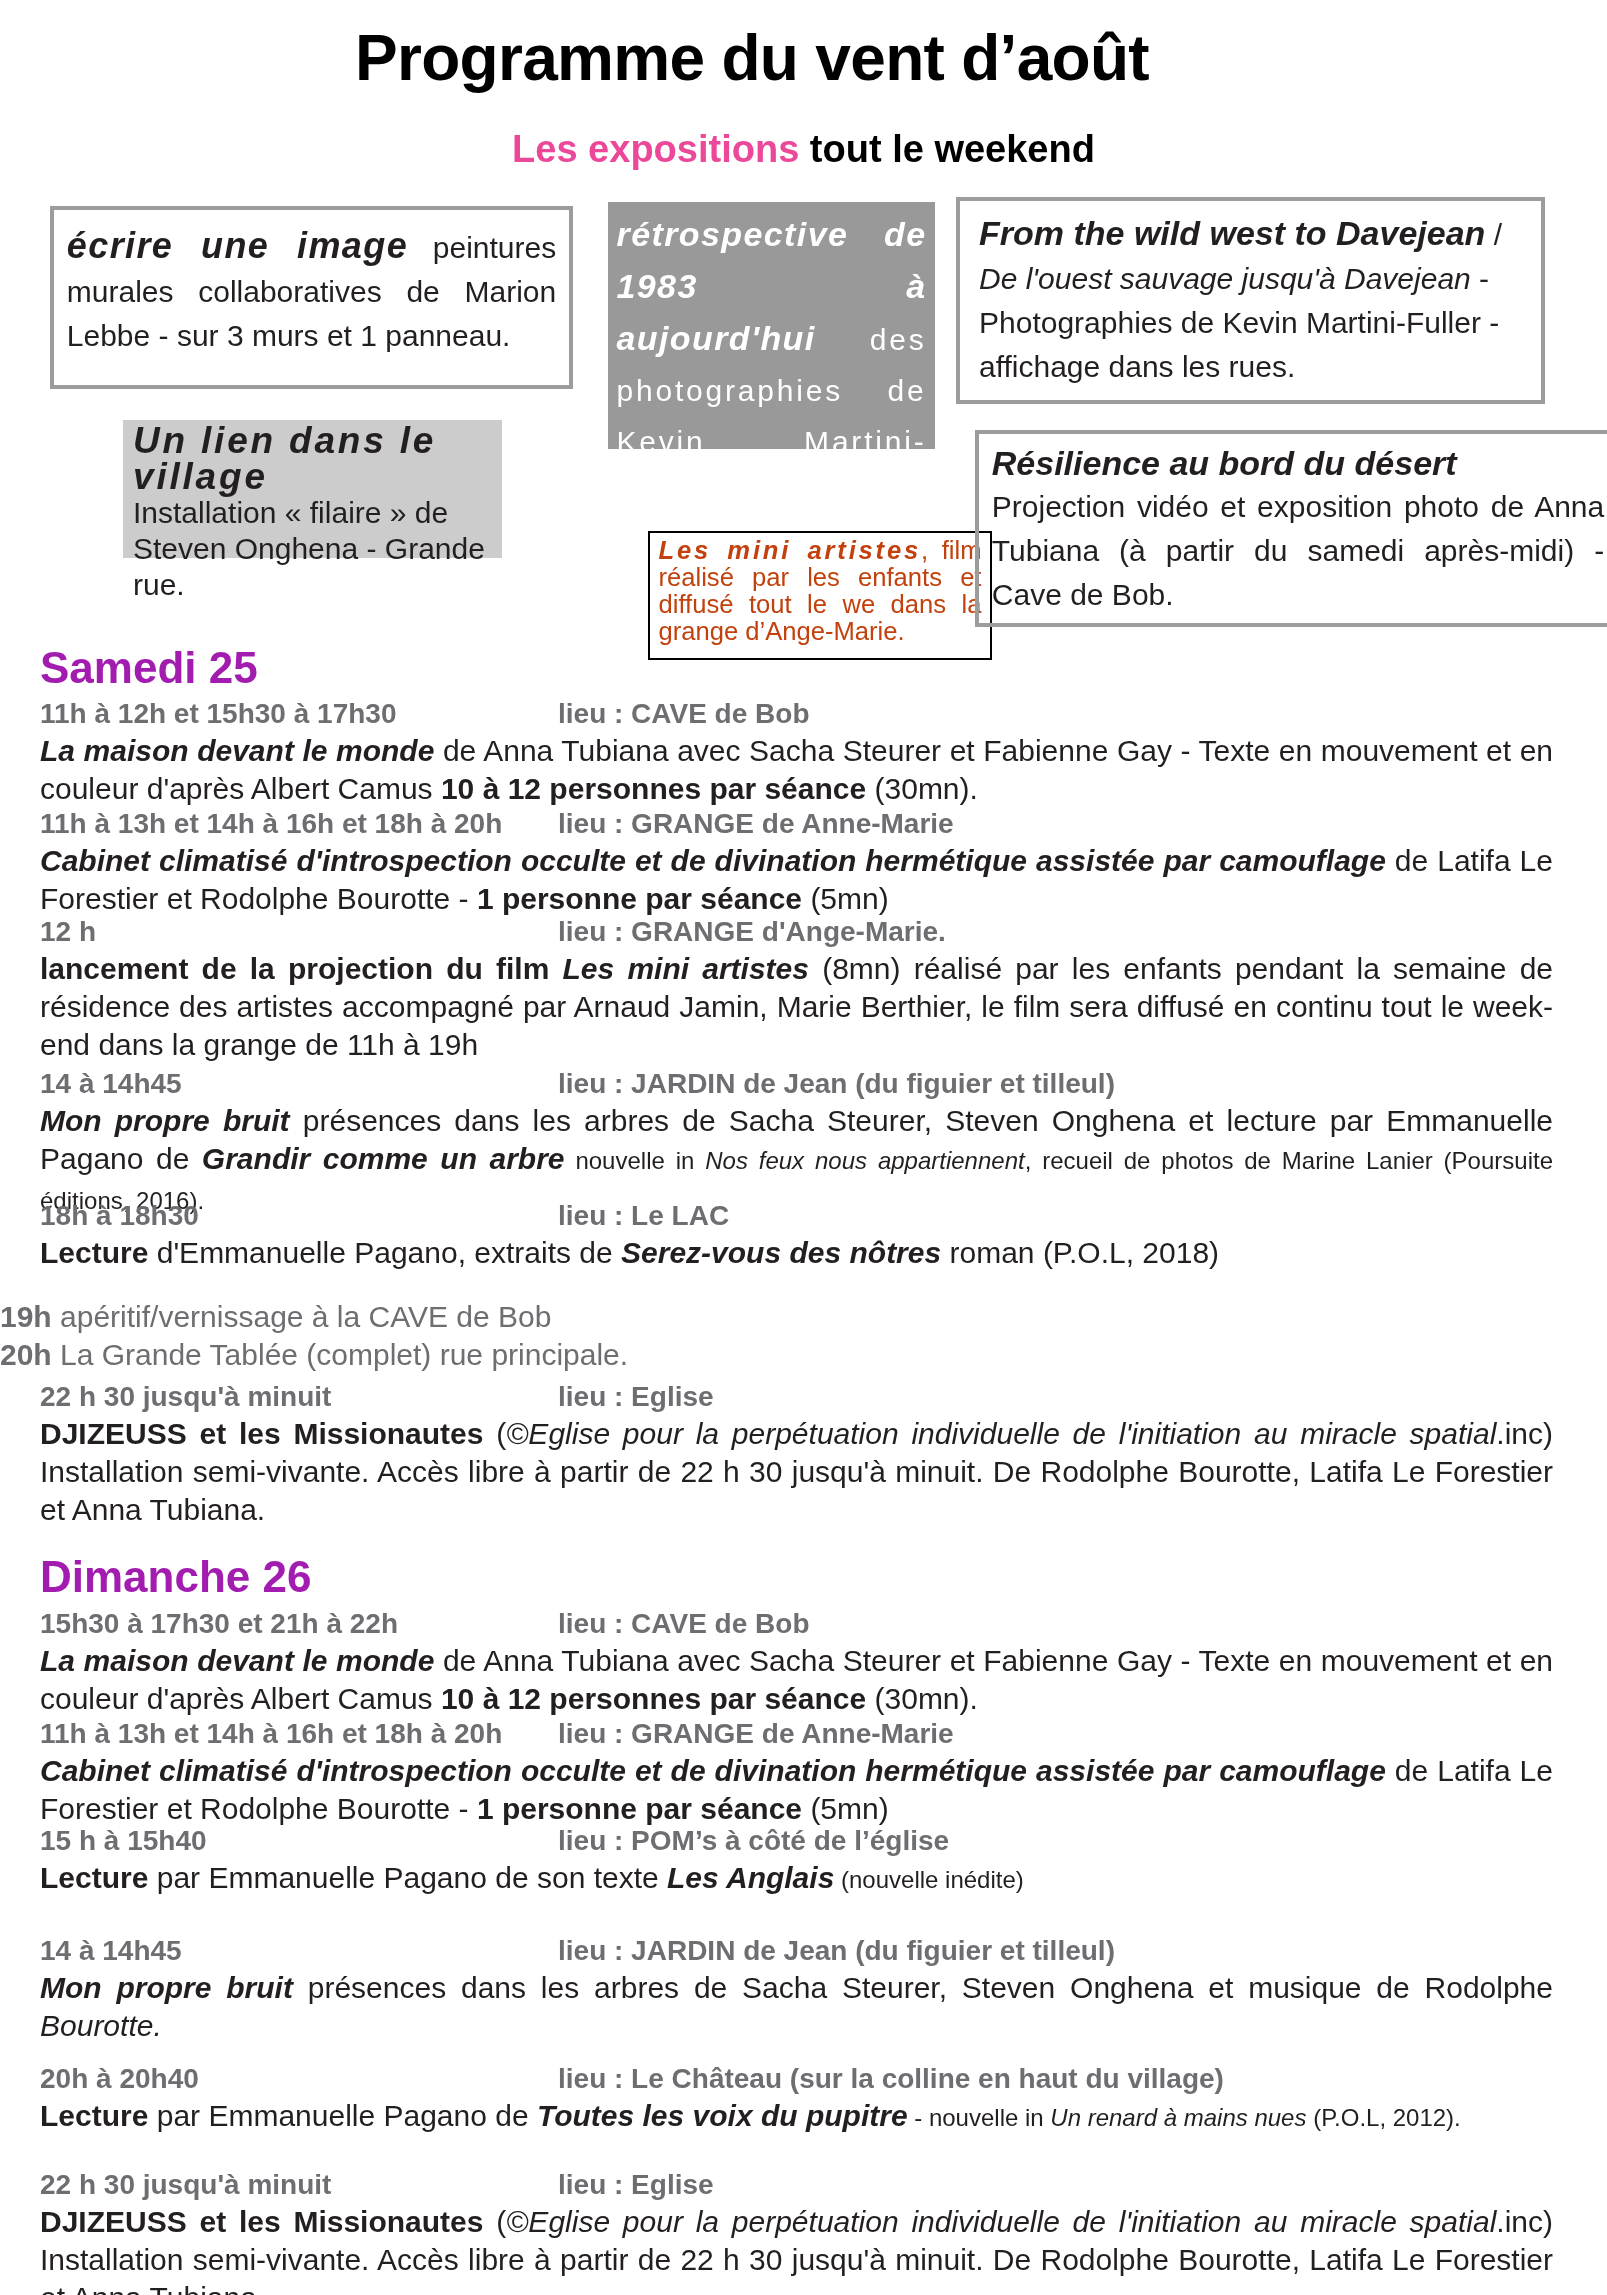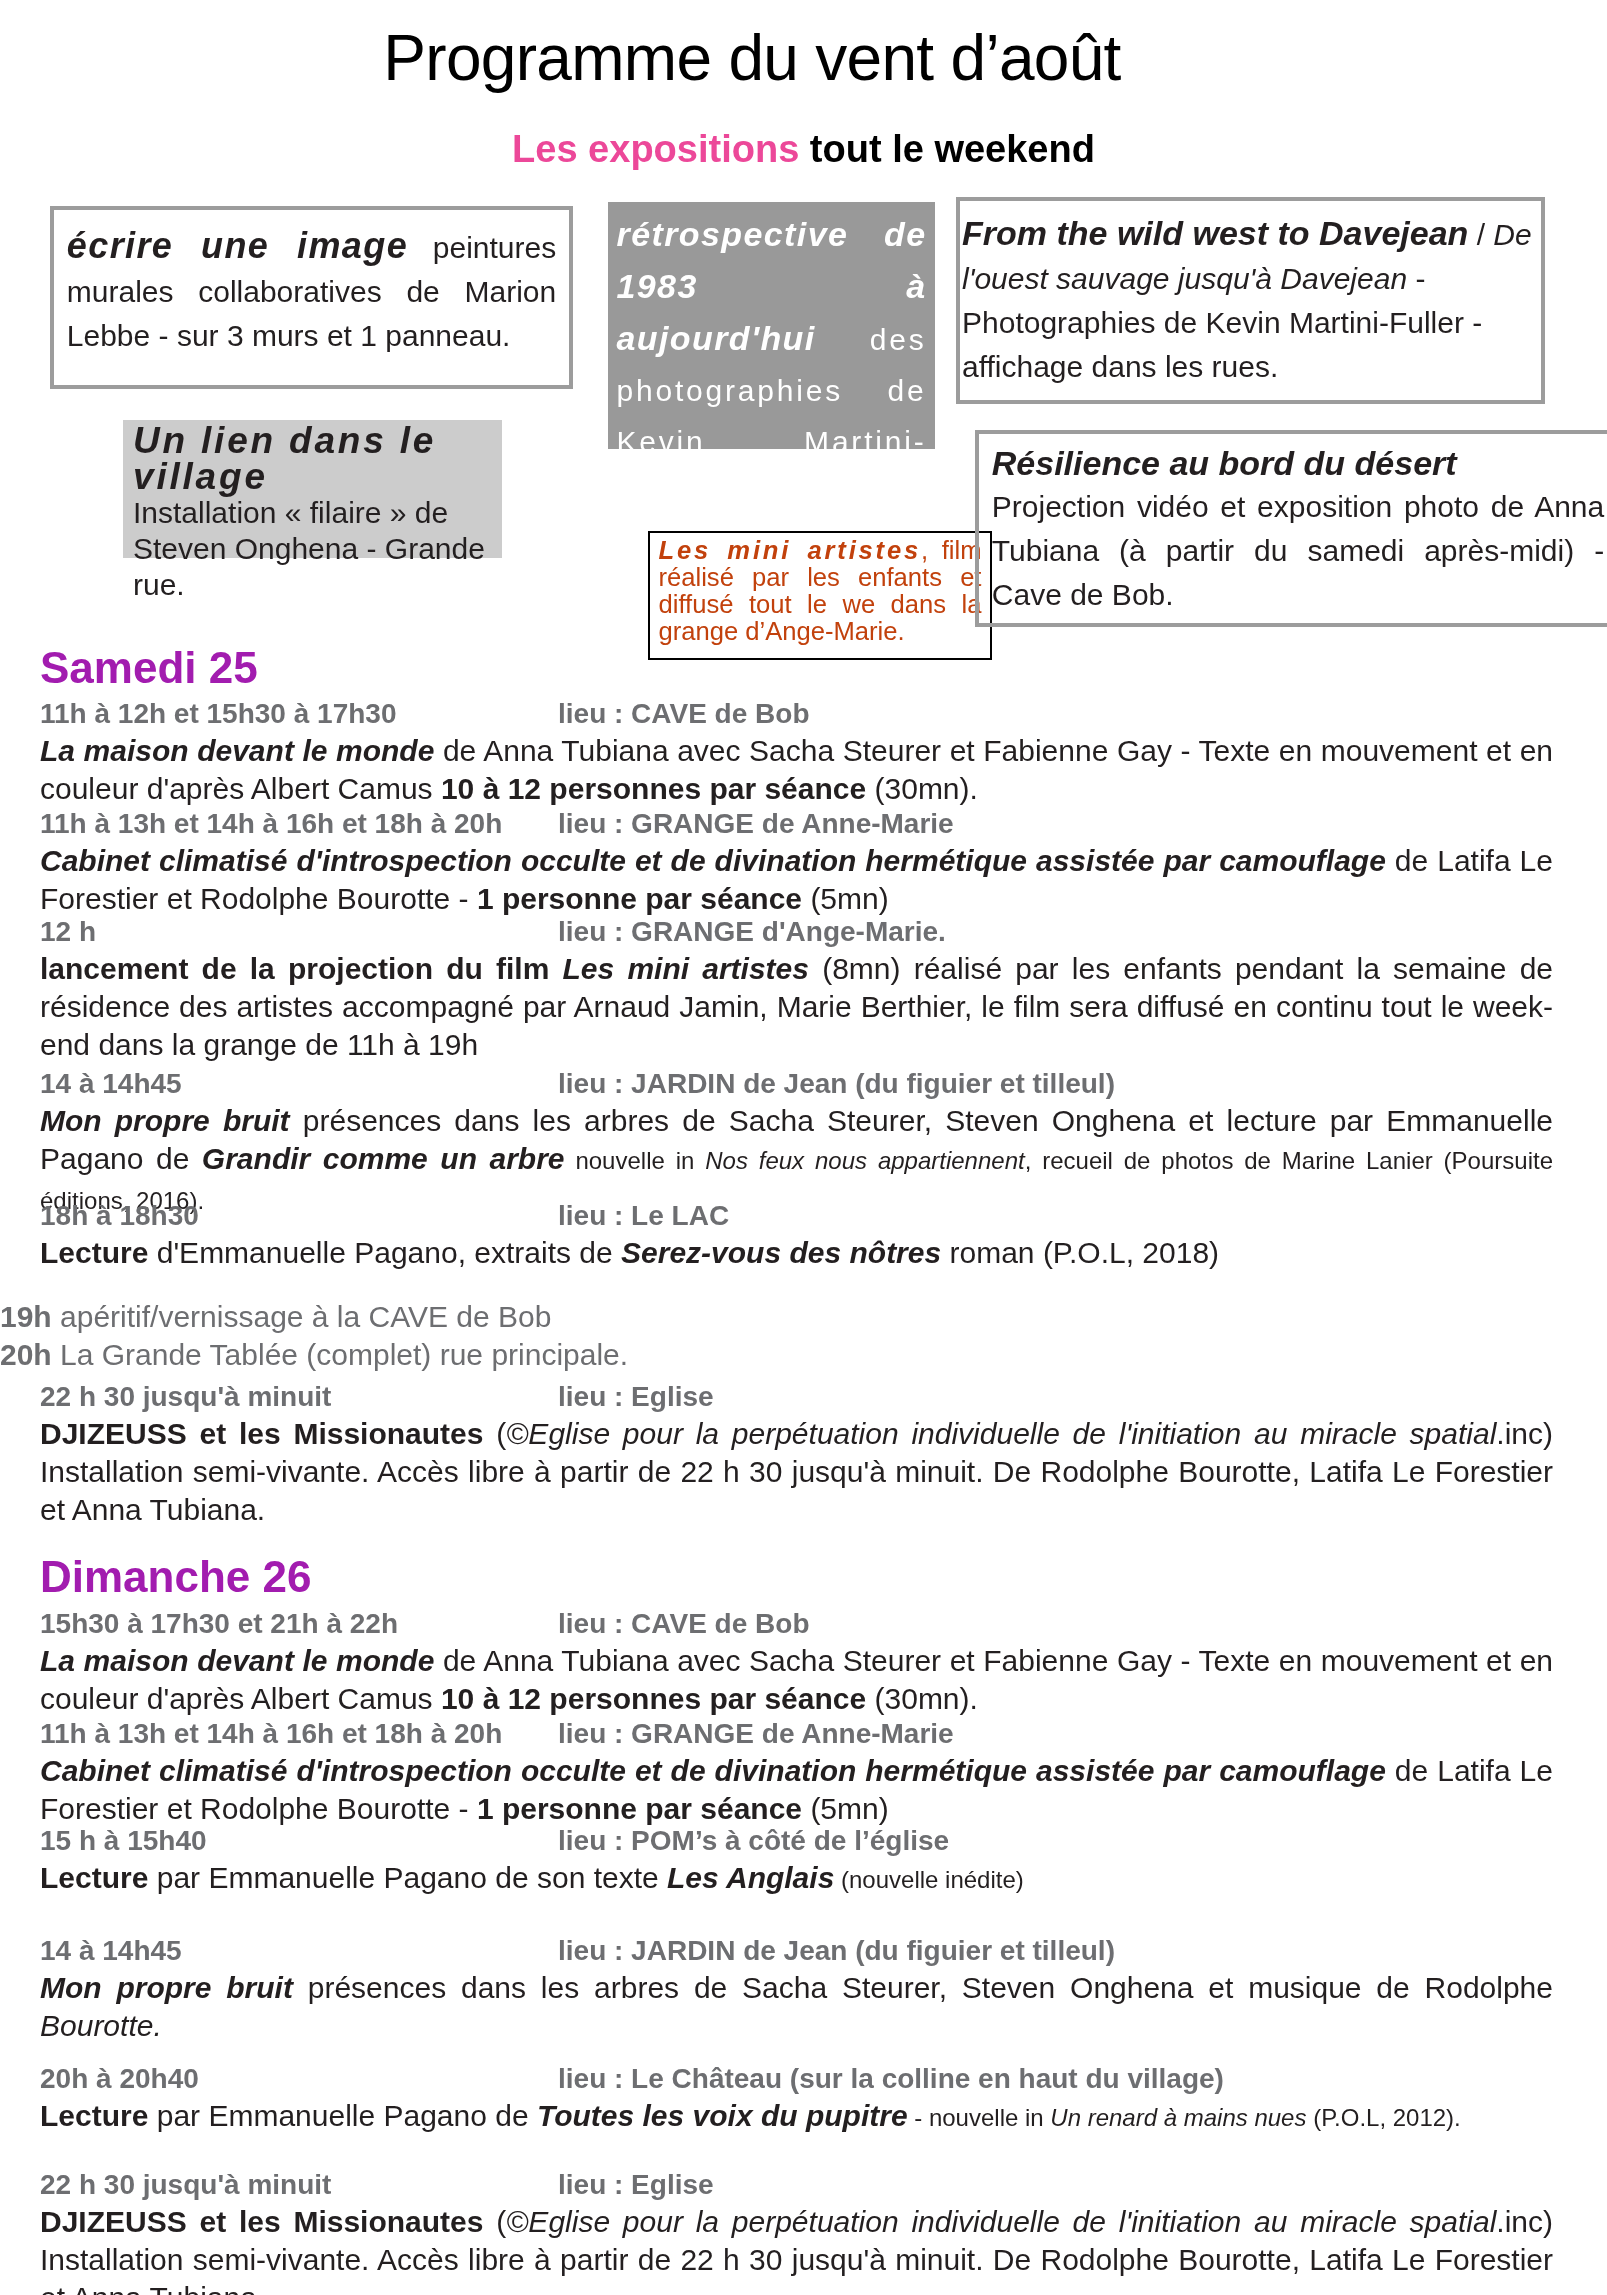--- a/index.html
+++ b/index.html
@@ -4,21 +4,21 @@
 <style>
   * { box-sizing: border-box; margin: 0; padding: 0; }
   html, body { background: #ffffff; }
   body {
     width: 1607px; height: 2295px; position: relative; overflow: hidden;
     font-family: "Liberation Sans", sans-serif; color: #231f20;
   }
   .abs { position: absolute; }
   .title {
     left: 0; width: 1504px; top: 21px; text-align: center;
-    font-size: 64px; font-weight: normal; color: #000; letter-spacing: -0.7px;
+    font-size: 64px; font-weight: bold; color: #000; letter-spacing: -0.7px;
   }
   .subtitle {
     left: 0; width: 1607px; top: 128px; text-align: center;
     font-size: 38px; font-weight: bold; color: #000;
   }
   .subtitle .grey { color: #ec4899; }
 
   .box { position: absolute; font-size: 30px; line-height: 44px; }
   .box-ecrire {
     left: 50px; top: 206px; width: 523px; height: 183px;
@@ -38,21 +38,21 @@
   .box-retro .ttl { font-style: italic; font-weight: bold; font-size: 34px; letter-spacing: 1.4px; line-height: 50px; }
   .box-mini {
     left: 602px; top: 531px; width: 344px; height: 129px;
     border: 2.1px solid #000; padding: 4.3px 8.5px; font-size: 25.6px; line-height: 27px; color: #c2410c;
     text-align: justify;
     margin-left: 46px;
   }
   .box-mini .ttl { font-style: italic; font-weight: bold; letter-spacing: 2.8px; }
   .box-west {
     left: 956px; top: 197px; width: 589px; height: 207px;
-    border: 4.3px solid #9c9c9c; padding: 10px 2px; font-size: 30px; line-height: 44px;
+    border: 4.3px solid #9c9c9c; padding: 10px 19px; font-size: 30px; line-height: 44px;
   }
   .box-west .ttl { font-style: italic; font-weight: bold; font-size: 34px; }
   .box-west .it { font-style: italic; }
   .box-res {
     left: 975px; top: 430px; width: 646px; height: 197px;
     border: 4.3px solid #9c9c9c; padding: 7px 12.8px; font-size: 30px; line-height: 44px; text-align: justify;
   }
   .box-res .ttl { font-style: italic; font-weight: bold; font-size: 34px; }
 
   .day { position: absolute; left: 40px; font-size: 44px; font-weight: bold; color: #a21caf; }

